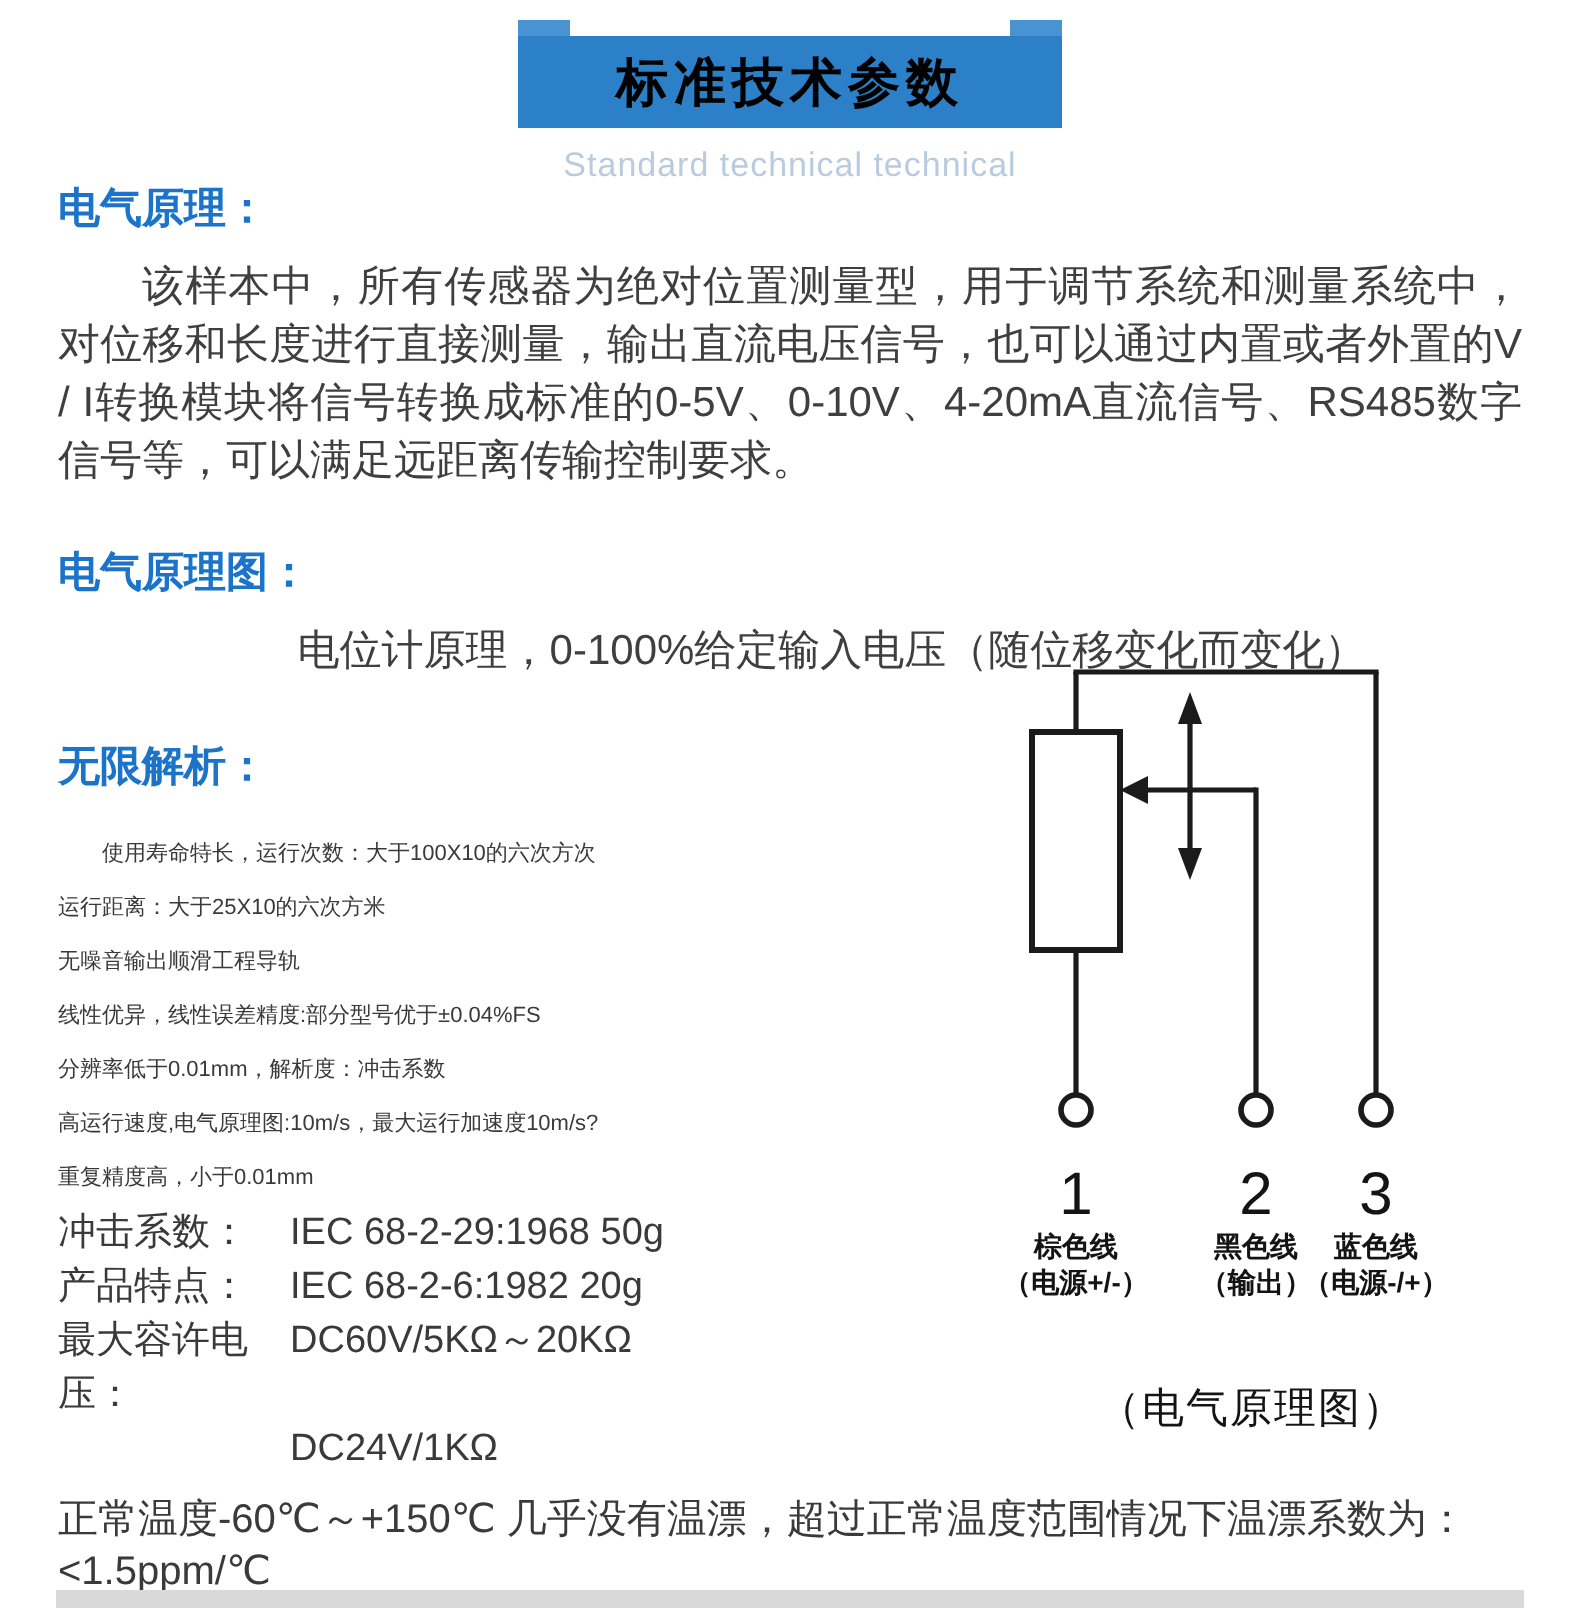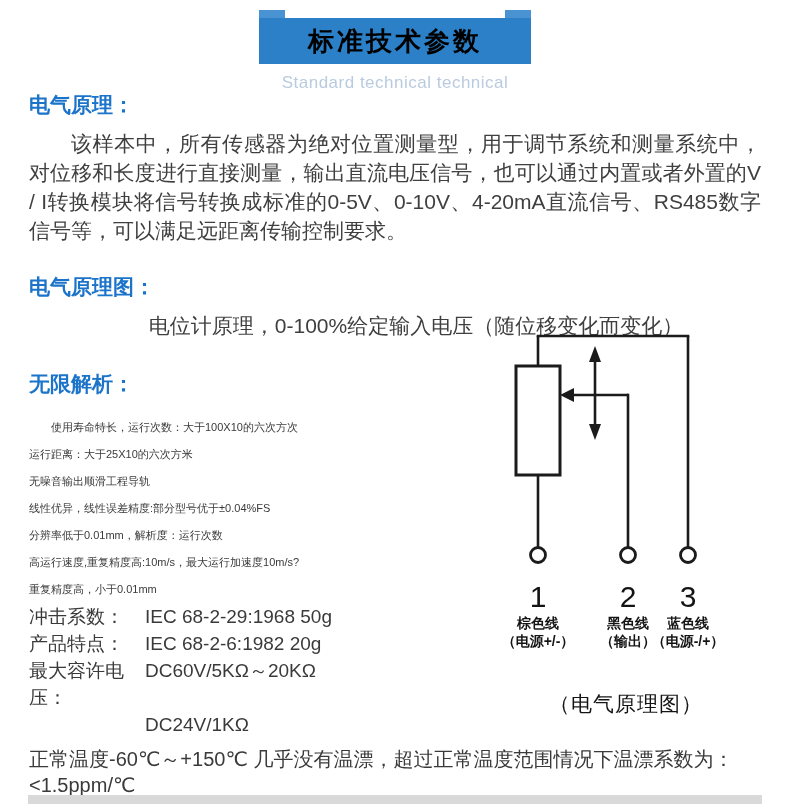--- a/index.html
+++ b/index.html
@@ -79,22 +79,22 @@
 
     <h2 class="h2-2">电气原理图：</h2>
     <p class="body-par single">电位计原理，0-100%给定输入电压（随位移变化而变化）</p>
 
     <h2 class="h2-3">无限解析：</h2>
     <ul class="features">
       <li>使用寿命特长，运行次数：大于100X10的六次方次</li>
       <li>运行距离：大于25X10的六次方米</li>
       <li>无噪音输出顺滑工程导轨</li>
       <li>线性优异，线性误差精度:部分型号优于±0.04%FS</li>
-      <li>分辨率低于0.01mm，解析度：运行次数</li>
-      <li>高运行速度,重复精度高:10m/s，最大运行加速度10m/s?</li>
+      <li>分辨率低于0.01mm，解析度：冲击系数</li>
+      <li>高运行速度,电气原理图:10m/s，最大运行加速度10m/s?</li>
       <li>重复精度高，小于0.01mm</li>
     </ul>
     <div class="specs">
       <div class="spec-row">
         <span class="spec-label">冲击系数：</span>
         <span class="spec-value">IEC 68-2-29:1968 50g</span>
       </div>
       <div class="spec-row">
         <span class="spec-label">产品特点：</span>
         <span class="spec-value">IEC 68-2-6:1982 20g</span>

